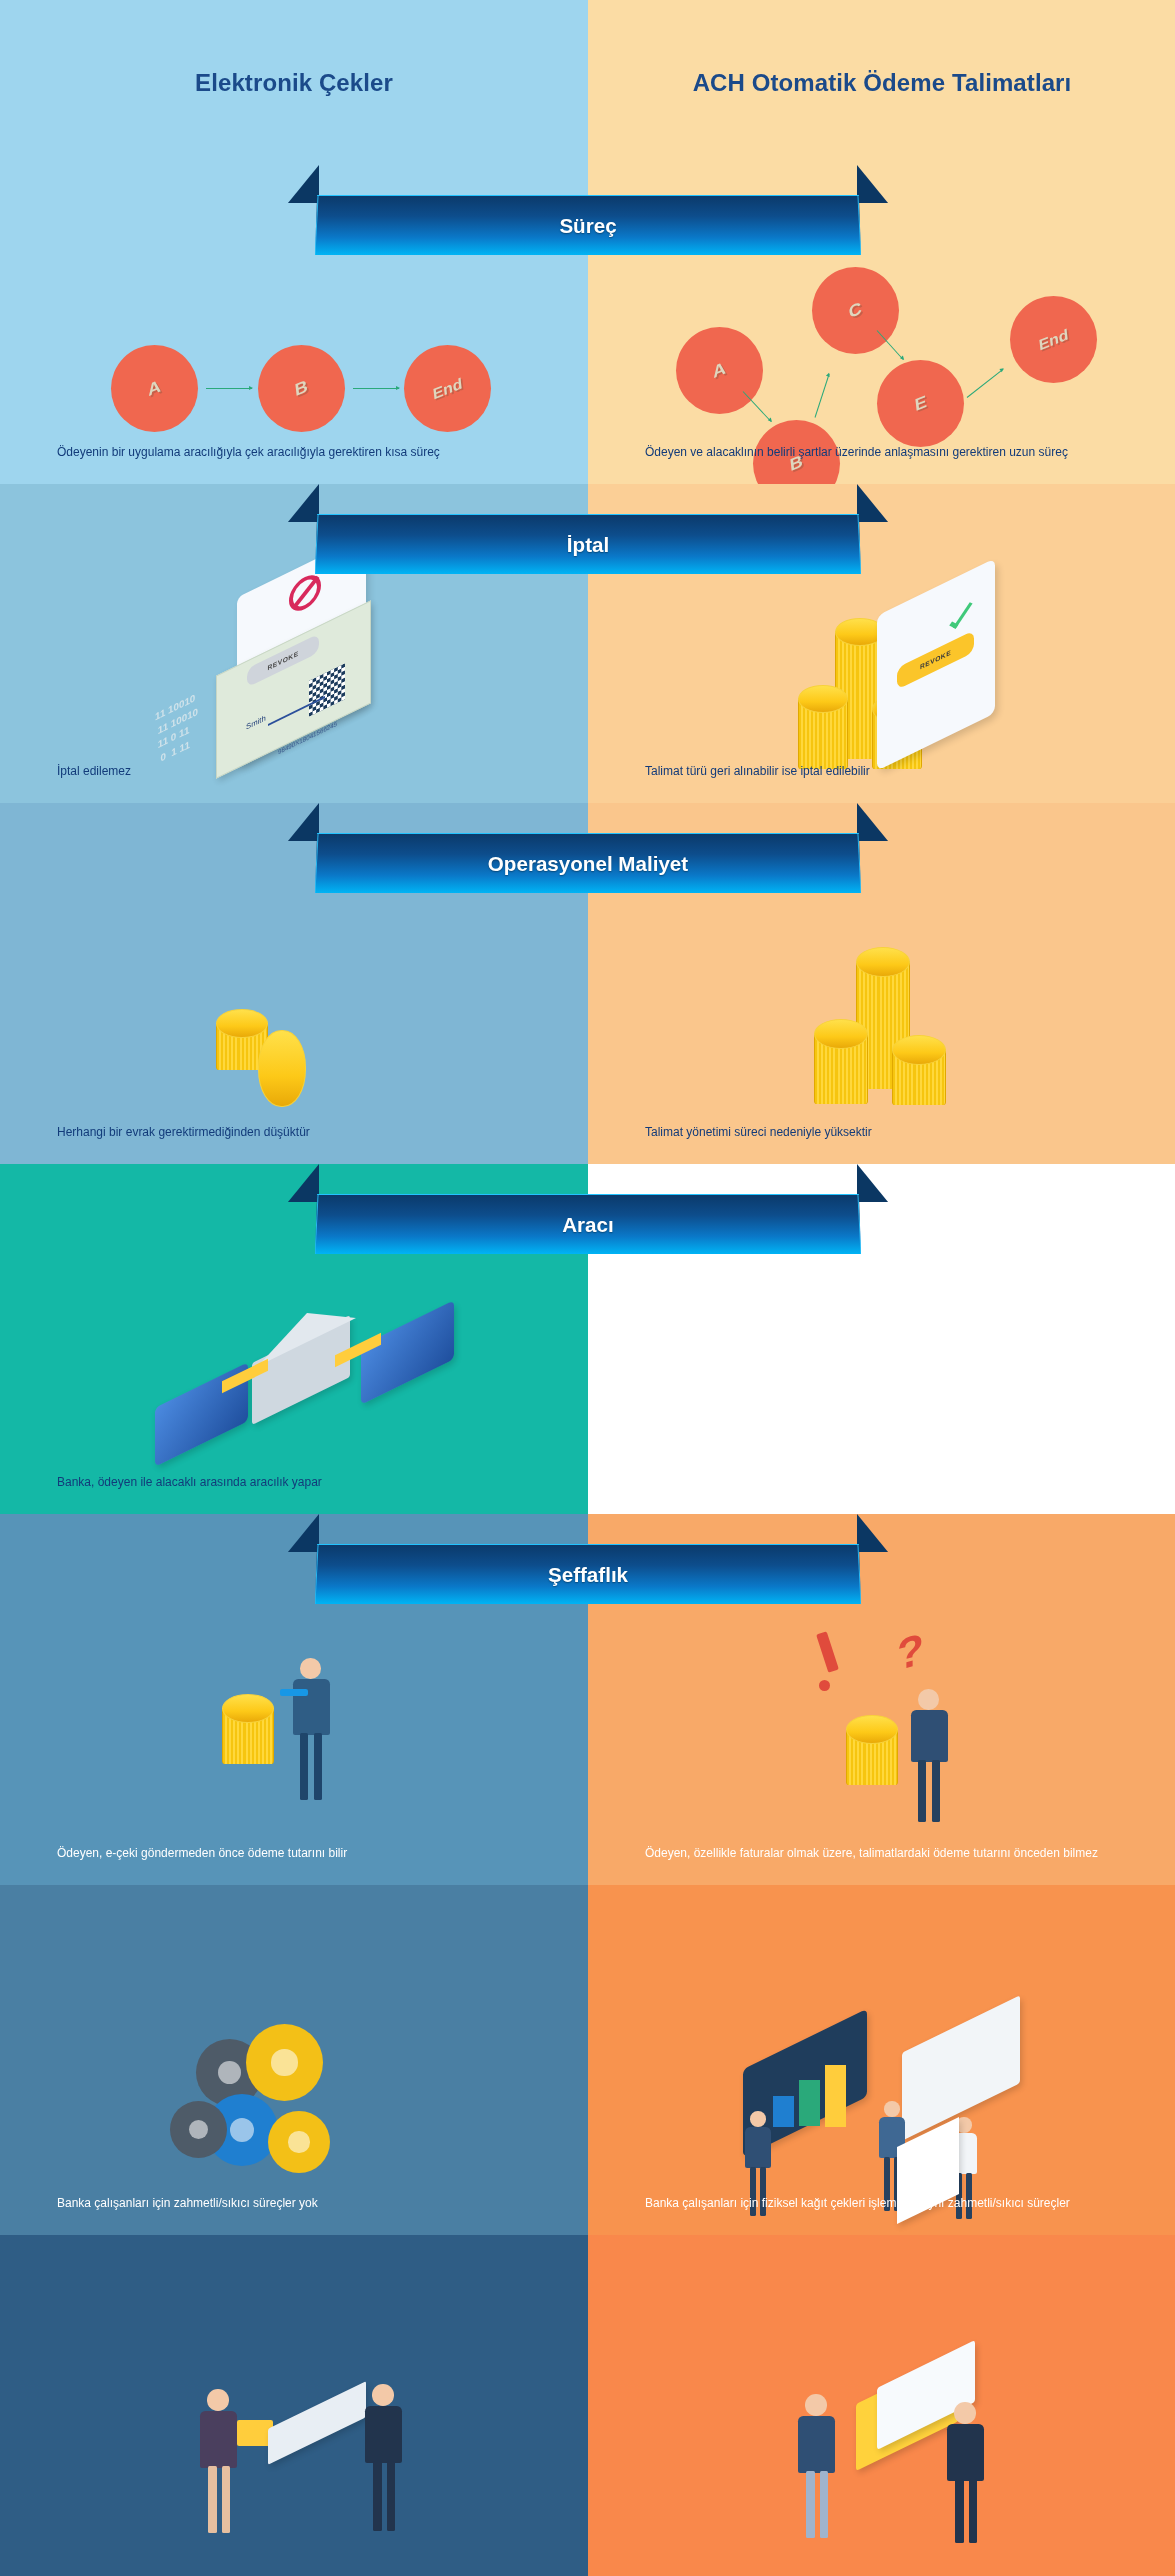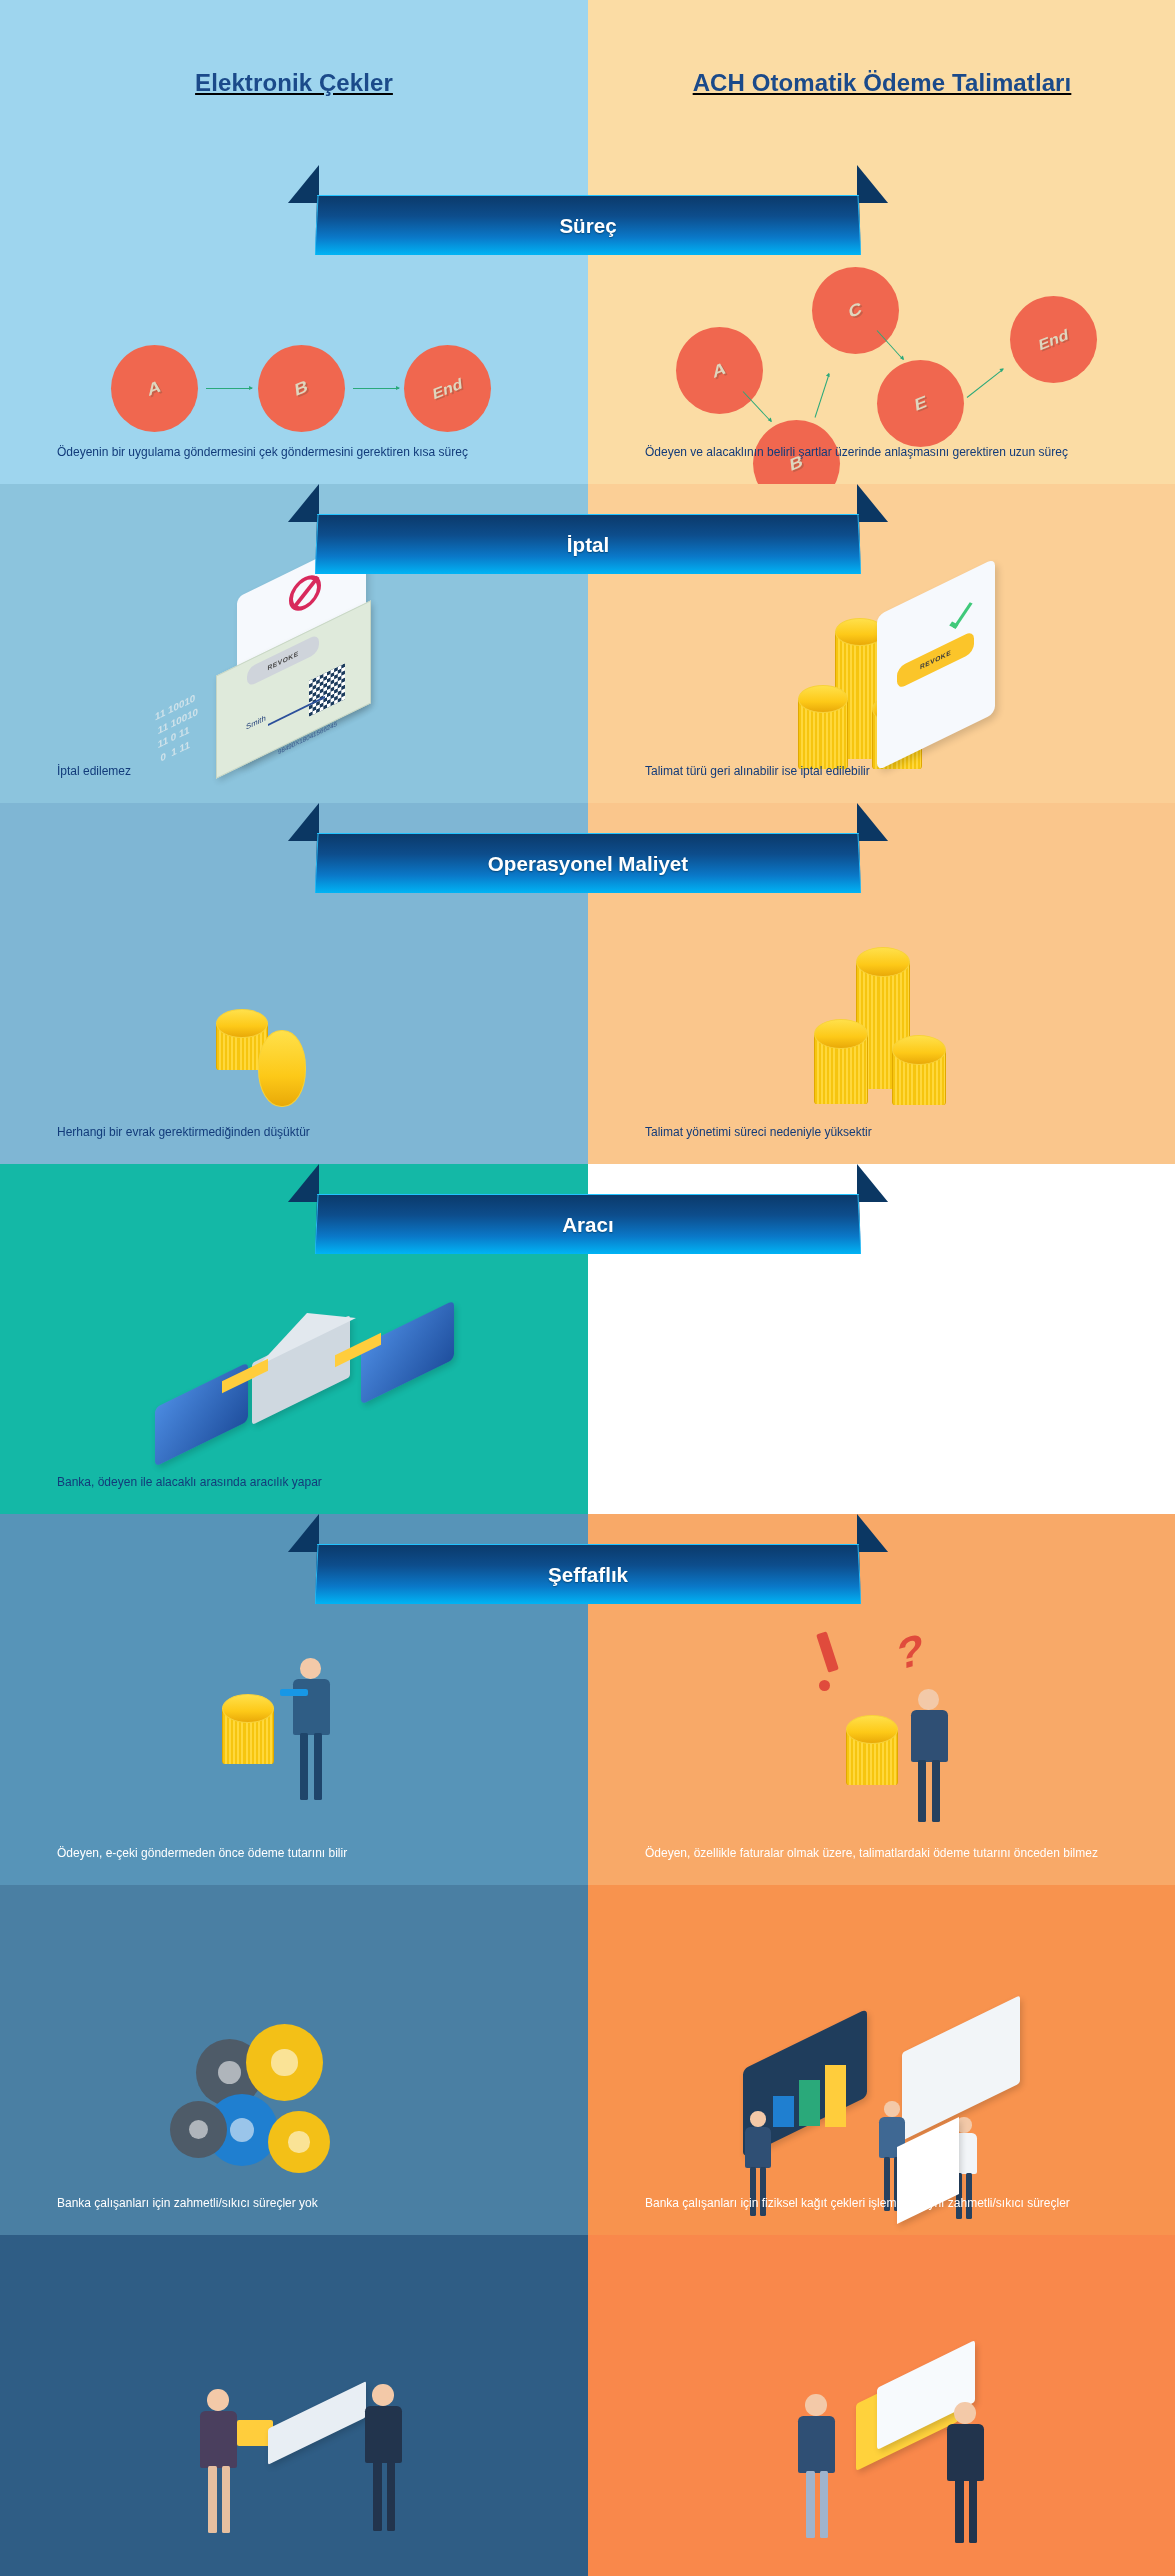--- a/index.html
+++ b/index.html
@@ -5,21 +5,21 @@
 <style>
   *{box-sizing:border-box;margin:0;padding:0;}
   html,body{background:#ffffff;}
   body{
     font-family:"Liberation Sans","DejaVu Sans",sans-serif;
     width:1176px;
   }
   .infographic{position:relative;width:1176px;}
 
   
-  .header{position:relative;display:flex;width:100%;height:165px;text-decoration:underline;}
+  .header{position:relative;display:flex;width:100%;height:165px;}
   .header .half{width:50%;display:flex;align-items:center;justify-content:center;}
   .header .half.left{background:#9ed5ee;}
   .header .half.right{background:#fbdca4;}
   .header h1{
     font-size:24px;font-weight:bold;color:#1b4a8a;letter-spacing:0.1px;
     text-align:center;white-space:nowrap;
   }
 
   
   .section{position:relative;width:100%;}
@@ -160,21 +160,21 @@
           </div>
           <div class="arrow" style="left:206px;top:146px;width:46px;"></div>
           <div class="node" style="left:258px;top:103px;width:87px;height:87px;">
             <span>B</span>
           </div>
           <div class="arrow" style="left:353px;top:146px;width:46px;"></div>
           <div class="node" style="left:404px;top:103px;width:87px;height:87px;">
             <span style="font-size:15.5px;">End</span>
           </div>
         </div>
-        <div class="caption">Ödeyenin bir uygulama göndermesini çek göndermesini gerektiren kısa süreç</div>
+        <div class="caption">Ödeyenin bir uygulama aracılığıyla çek aracılığıyla gerektiren kısa süreç</div>
       </div>
 
       <div class="pane right" style="background:#fbdca4;">
         <div class="art">
           <div class="node" style="left:88px;top:85px;width:87px;height:87px;">
             <span>A</span>
           </div>
           <div class="node" style="left:224px;top:25px;width:87px;height:87px;">
             <span>C</span>
           </div>

